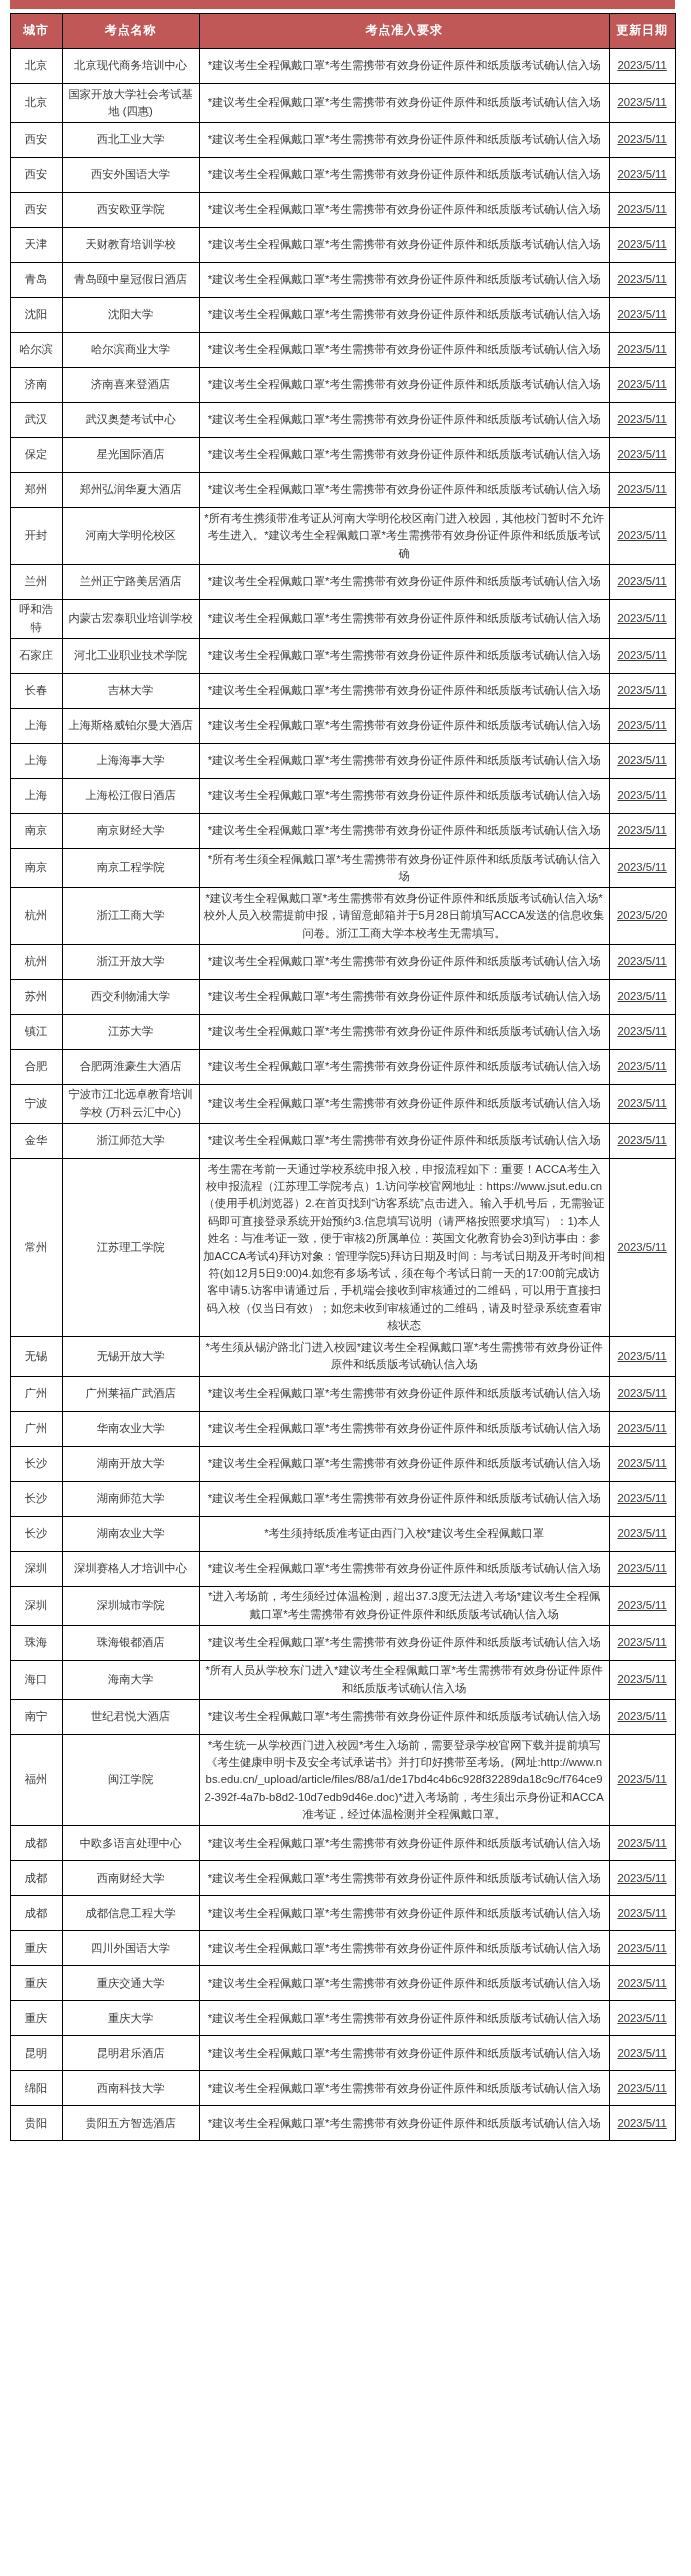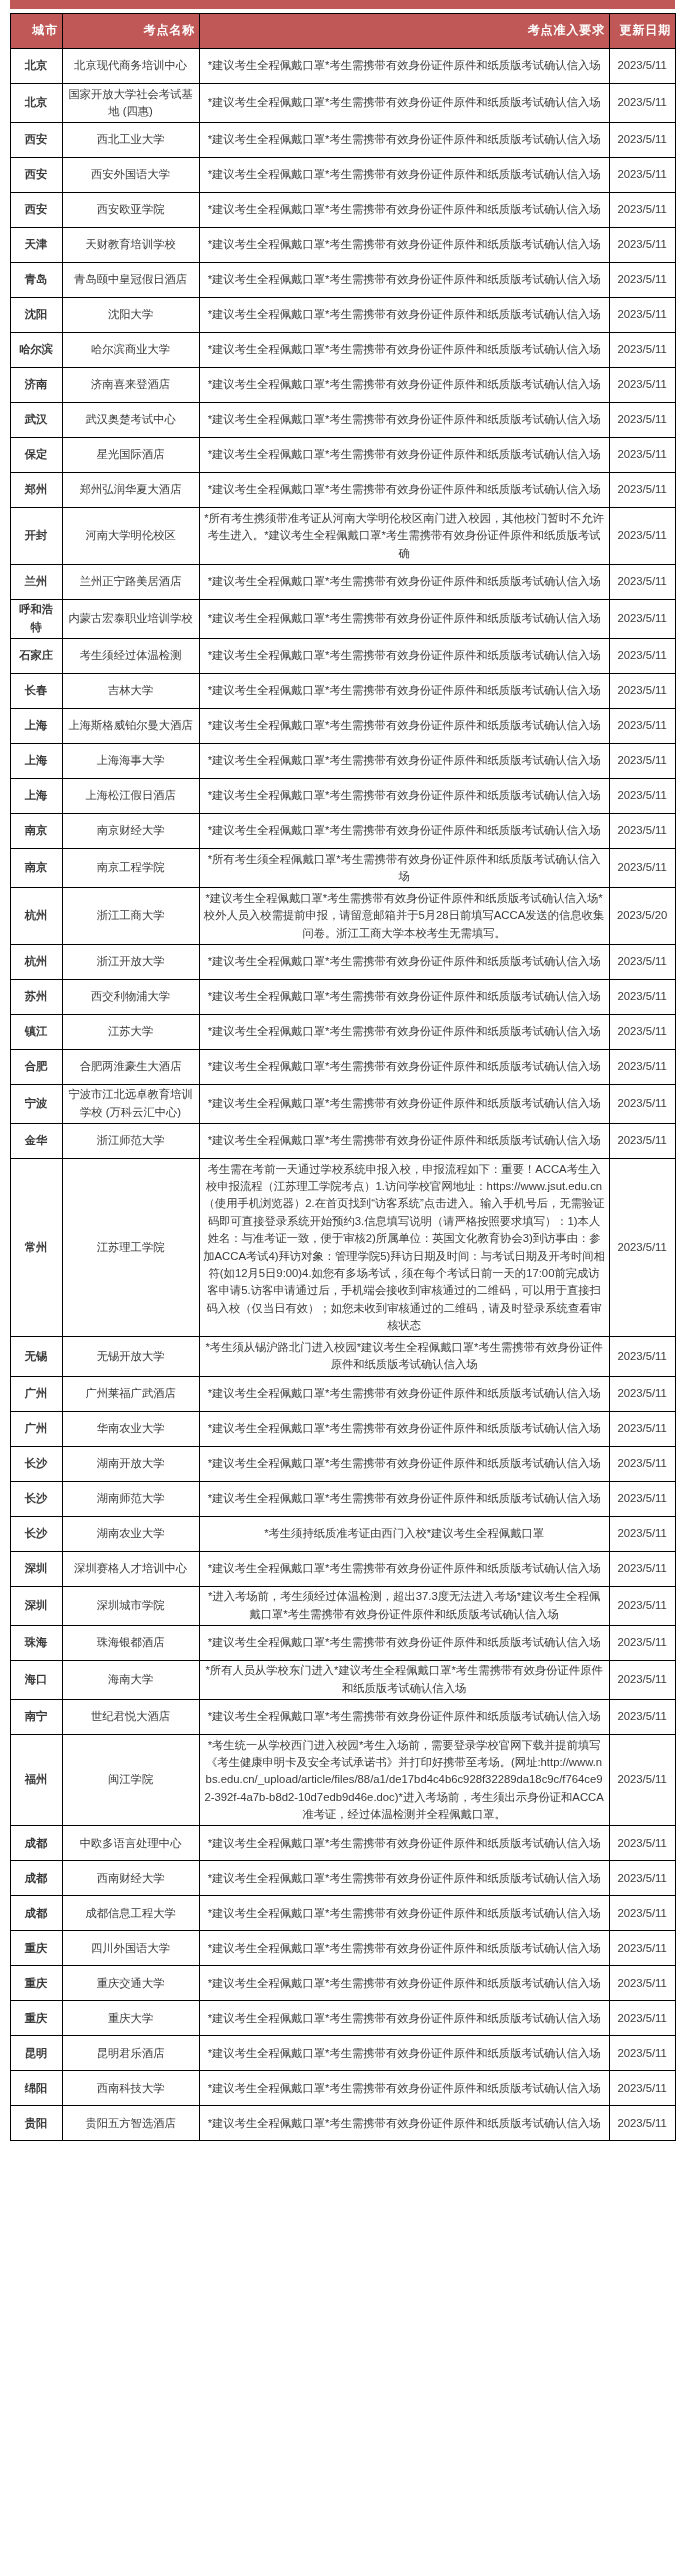--- a/index.html
+++ b/index.html
@@ -33,40 +33,40 @@
     padding: 1.7px 3.5px;
     box-sizing: border-box;
   }
   table.exam-table th {
     background: #bf5856;
     color: #ffffff;
     font-size: 12px;
     font-weight: bold;
     height: 35px;
     letter-spacing: 0.9px;
-    text-align: right;
   }
   table.exam-table td {
     color: #3a3a3a;
     font-size: 11.3px;
     line-height: 17.4px;
     height: 35px;
   }
-  td.city { width: 52px; font-weight: bold; }
+  td.city { width: 52px; }
   td.site { width: 137px; }
   td.requirements {
     width: 410px;
     word-wrap: break-word;
     word-break: break-all;
     overflow: hidden;
   }
   td.updated {
     width: 66px;
     white-space: nowrap;
     color: #222222;
+    text-decoration: underline;
   }
   col.c-city { width: 52px; }
   col.c-site { width: 137px; }
   col.c-req  { width: 410px; }
   col.c-date { width: 66px; }
 </style>
 </head>
 <body>
 
 <div class="page">
@@ -178,21 +178,21 @@
           <td class="updated">2023/5/11</td>
         </tr>
         <tr>
           <td class="city">呼和浩特</td>
           <td class="site">内蒙古宏泰职业培训学校</td>
           <td class="requirements">*建议考生全程佩戴口罩*考生需携带有效身份证件原件和纸质版考试确认信入场</td>
           <td class="updated">2023/5/11</td>
         </tr>
         <tr>
           <td class="city">石家庄</td>
-          <td class="site">考生须经过体温检测</td>
+          <td class="site">河北工业职业技术学院</td>
           <td class="requirements">*建议考生全程佩戴口罩*考生需携带有效身份证件原件和纸质版考试确认信入场</td>
           <td class="updated">2023/5/11</td>
         </tr>
         <tr>
           <td class="city">长春</td>
           <td class="site">吉林大学</td>
           <td class="requirements">*建议考生全程佩戴口罩*考生需携带有效身份证件原件和纸质版考试确认信入场</td>
           <td class="updated">2023/5/11</td>
         </tr>
         <tr>

